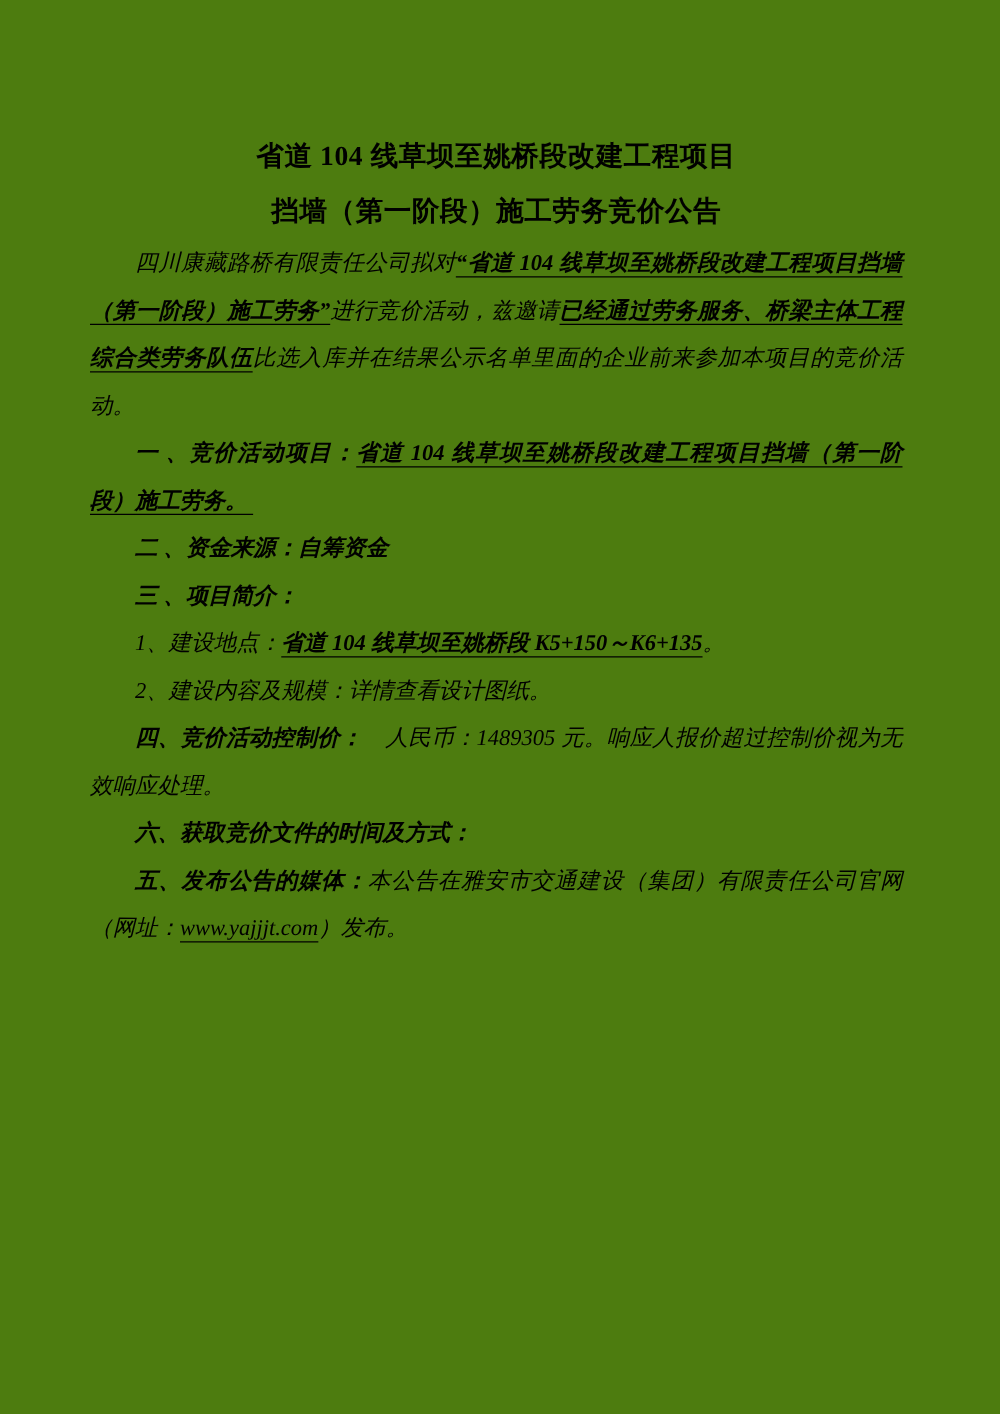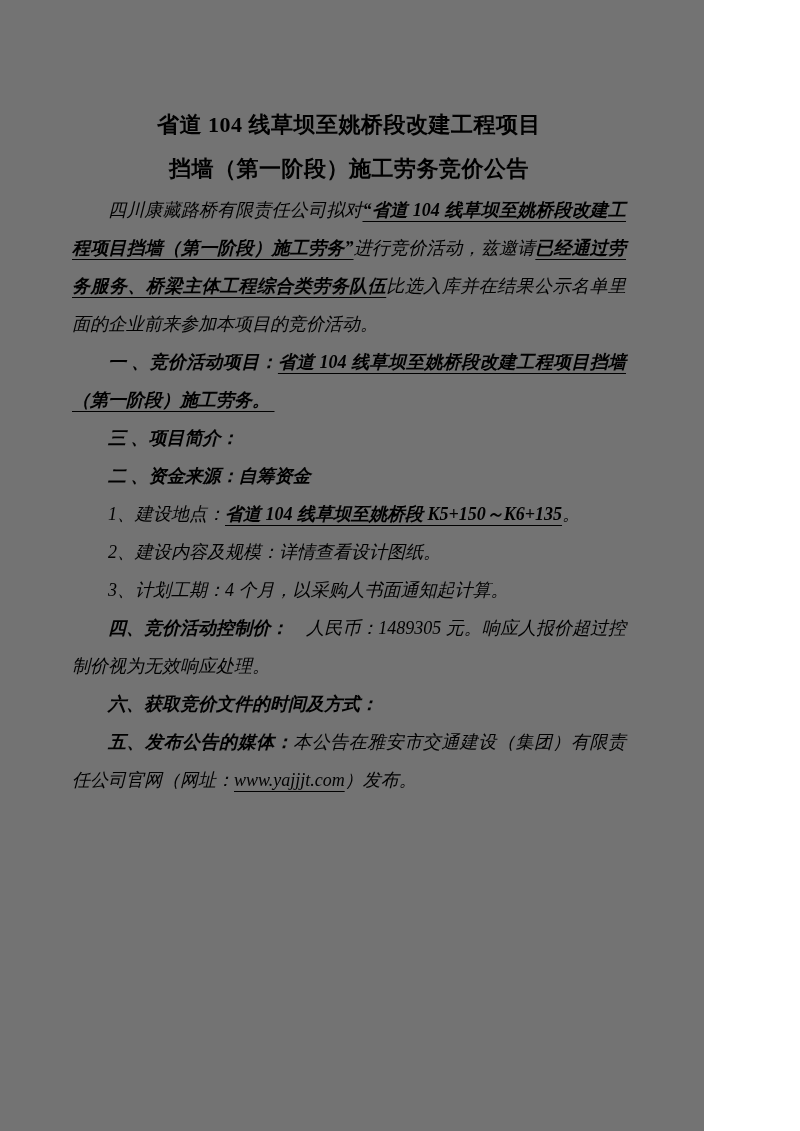--- a/index.html
+++ b/index.html
@@ -2,24 +2,24 @@
 <html><head>
 <meta charset="utf-8">
 <style>
   html, body {
     margin: 0;
     padding: 0;
     background: #ffffff;
   }
   .page {
     position: relative;
-    width: 704px;
+    width: 800px;
     height: 1131px;
     box-sizing: border-box;
-    background: #737373;
+    background: #4d7c0f;
     color: #000000;
     padding: 103px 78px 40px 72px;
     overflow: hidden;
     font-family: "Liberation Serif", "DejaVu Serif", serif;
   }
   .title-line {
     margin: 0;
     font-size: 22px;
     font-weight: bold;
     line-height: 44px;
@@ -42,22 +42,21 @@
 </style>
 </head>
 <body>
 
 <div class="page">
   <h1 class="title-line">省道 104 线草坝至姚桥段改建工程项目</h1>
   <h1 class="title-line">挡墙（第一阶段）施工劳务竞价公告</h1>
   <div class="doc-body" id="doc-body">
       <p class="doc-par"><span>四川康藏路桥有限责任公司拟对</span><span class="b u">“省道 104 线草坝至姚桥段改建工程项目挡墙（第一阶段）施工劳务”</span><span>进行竞价活动，兹邀请</span><span class="b u">已经通过劳务服务、桥梁主体工程综合类劳务队伍</span><span>比选入库并在结果公示名单里面的企业前来参加本项目的竞价活动。</span></p>
       <p class="doc-par"><span class="b">一 、竞价活动项目：</span><span class="b u">省道 104 线草坝至姚桥段改建工程项目挡墙（第一阶段）施工劳务。&nbsp;</span></p>
+      <p class="doc-par"><span class="b">二 、资金来源：自筹资金</span></p>
       <p class="doc-par"><span class="b">三 、项目简介：</span></p>
-      <p class="doc-par"><span class="b">二 、资金来源：自筹资金</span></p>
       <p class="doc-par"><span>1、建设地点：</span><span class="b u">省道 104 线草坝至姚桥段 K5+150～K6+135</span><span>。</span></p>
       <p class="doc-par"><span>2、建设内容及规模：详情查看设计图纸。</span></p>
-      <p class="doc-par"><span>3、计划工期：4 个月，以采购人书面通知起计算。</span></p>
       <p class="doc-par"><span class="b">四、竞价活动控制价：</span><span>　人民币：1489305 元。响应人报价超过控制价视为无效响应处理。</span></p>
       <p class="doc-par"><span class="b">六、获取竞价文件的时间及方式：</span></p>
       <p class="doc-par"><span class="b">五、发布公告的媒体：</span><span>本公告在雅安市交通建设（集团）有限责任公司官网（网址：</span><span class="u">www.yajjjt.com</span><span>）发布。</span></p>
     </div>
 </div>
 
 </body></html>

